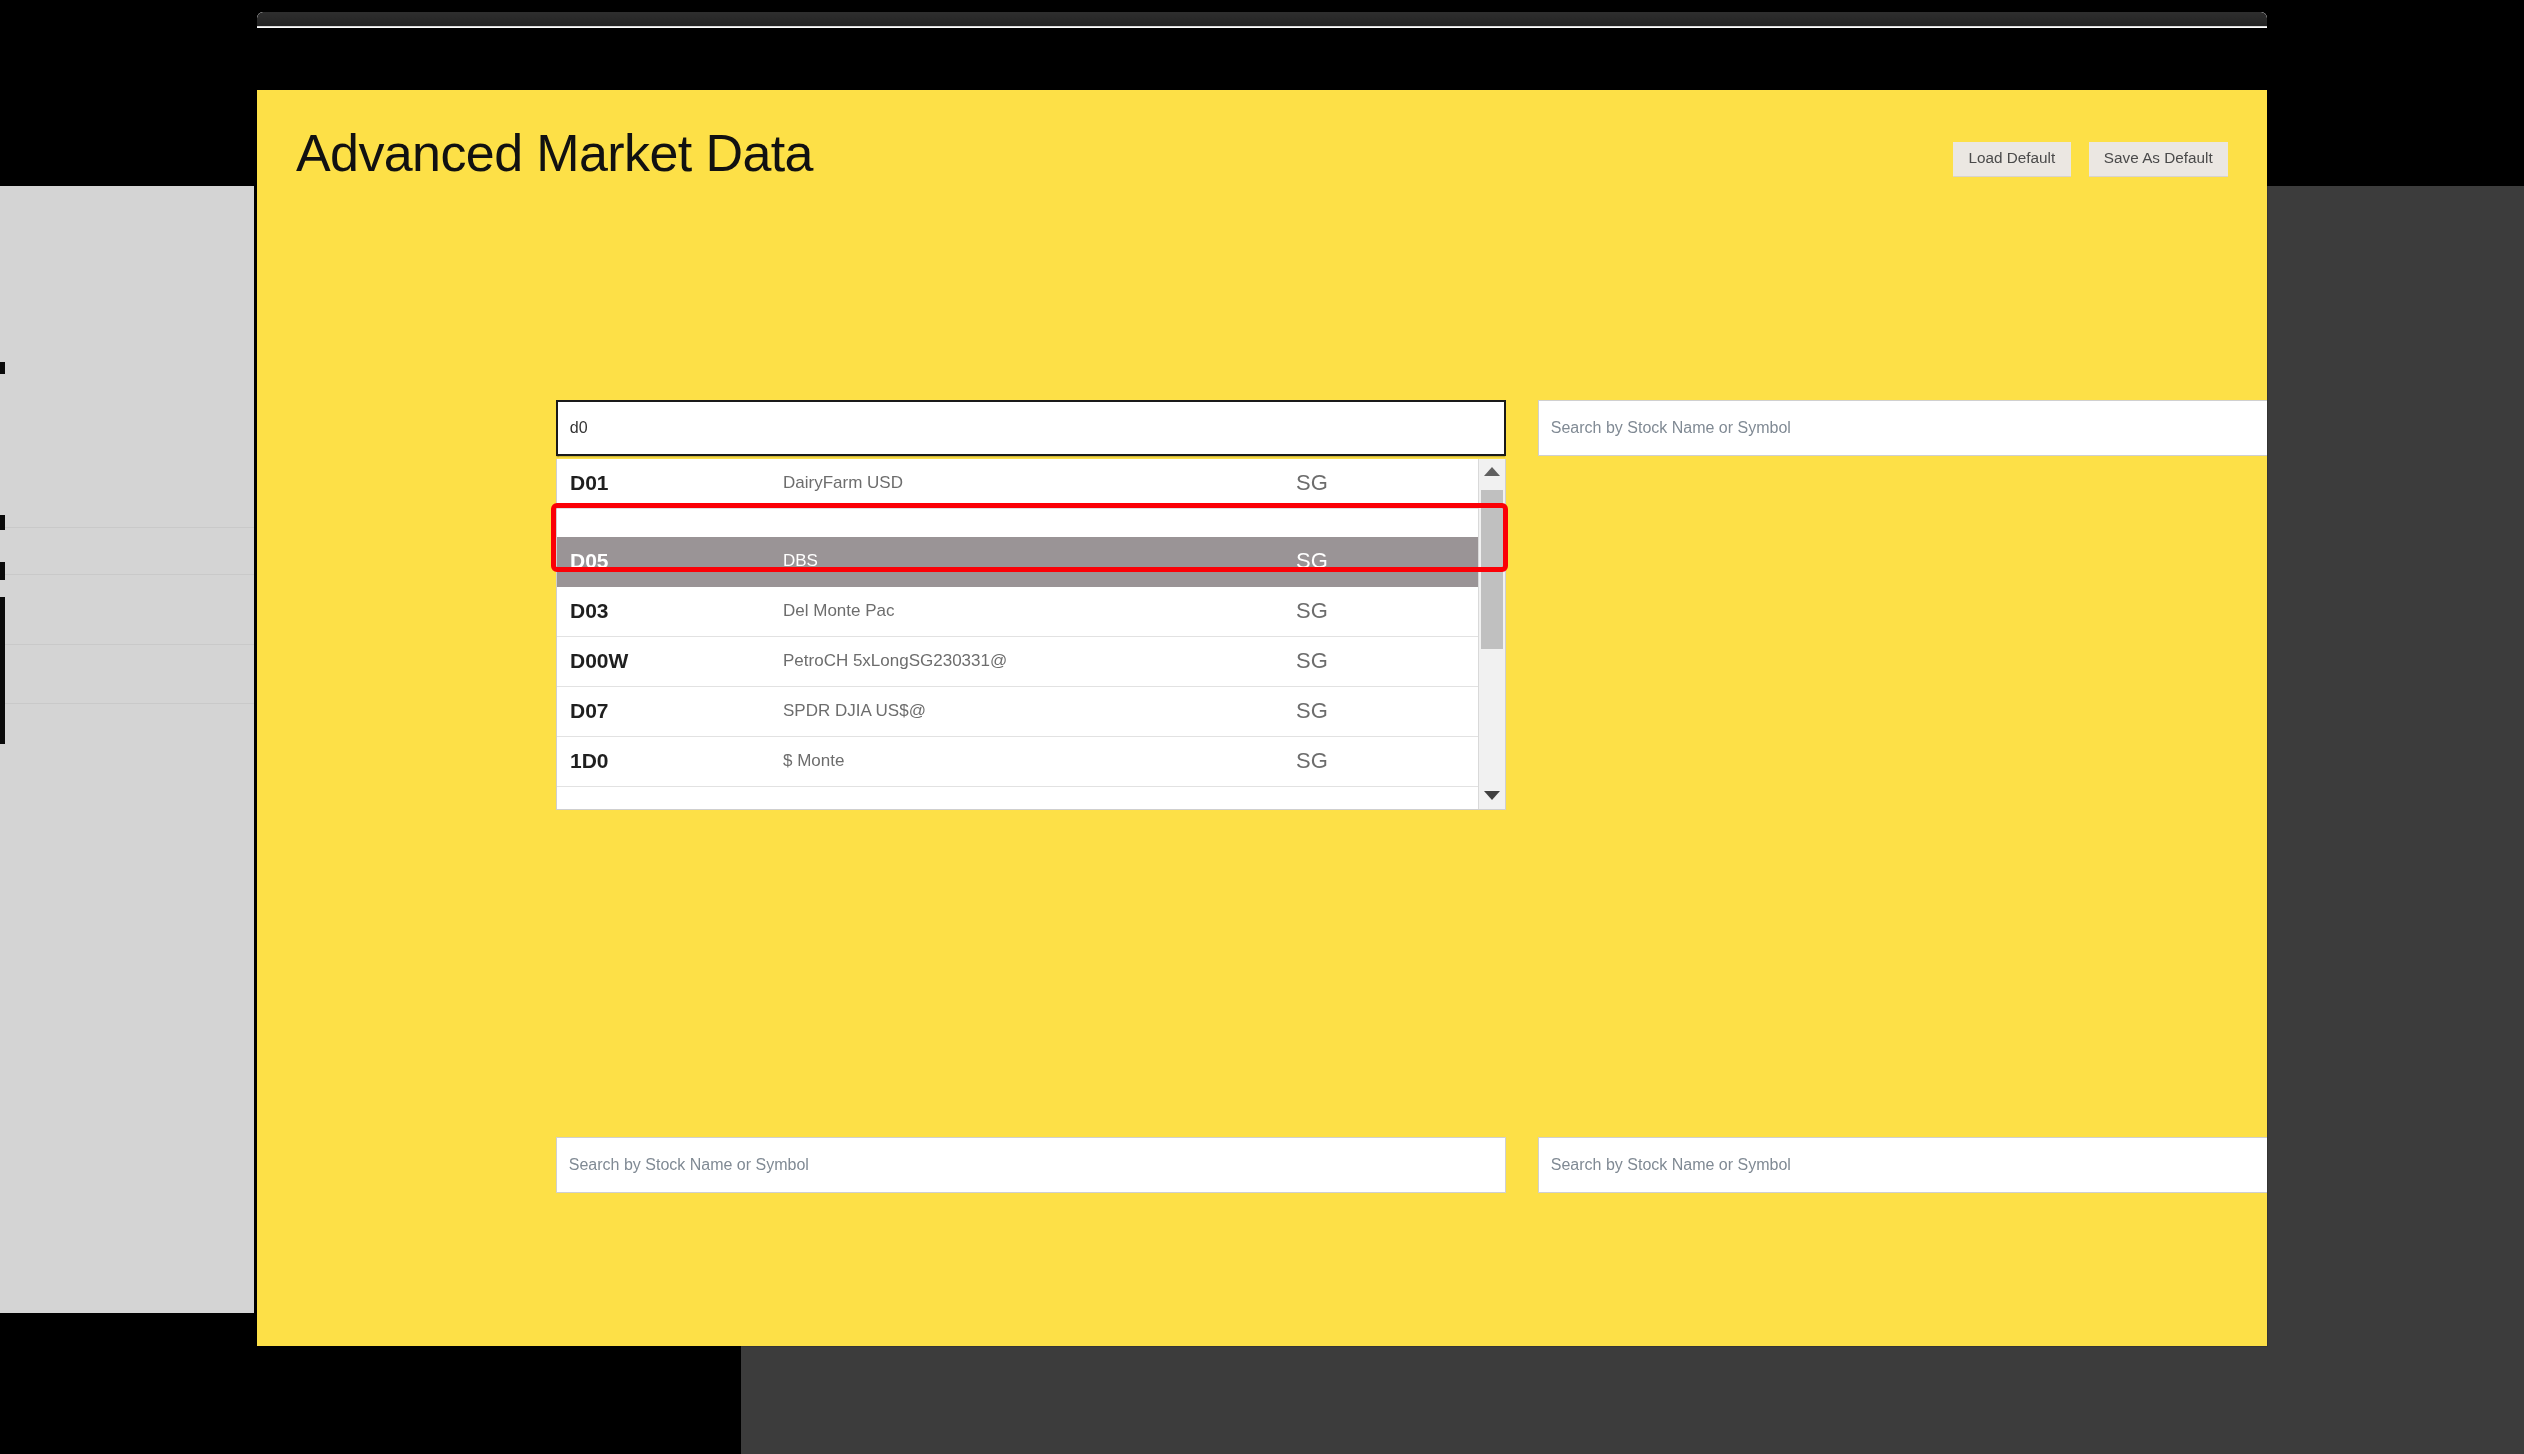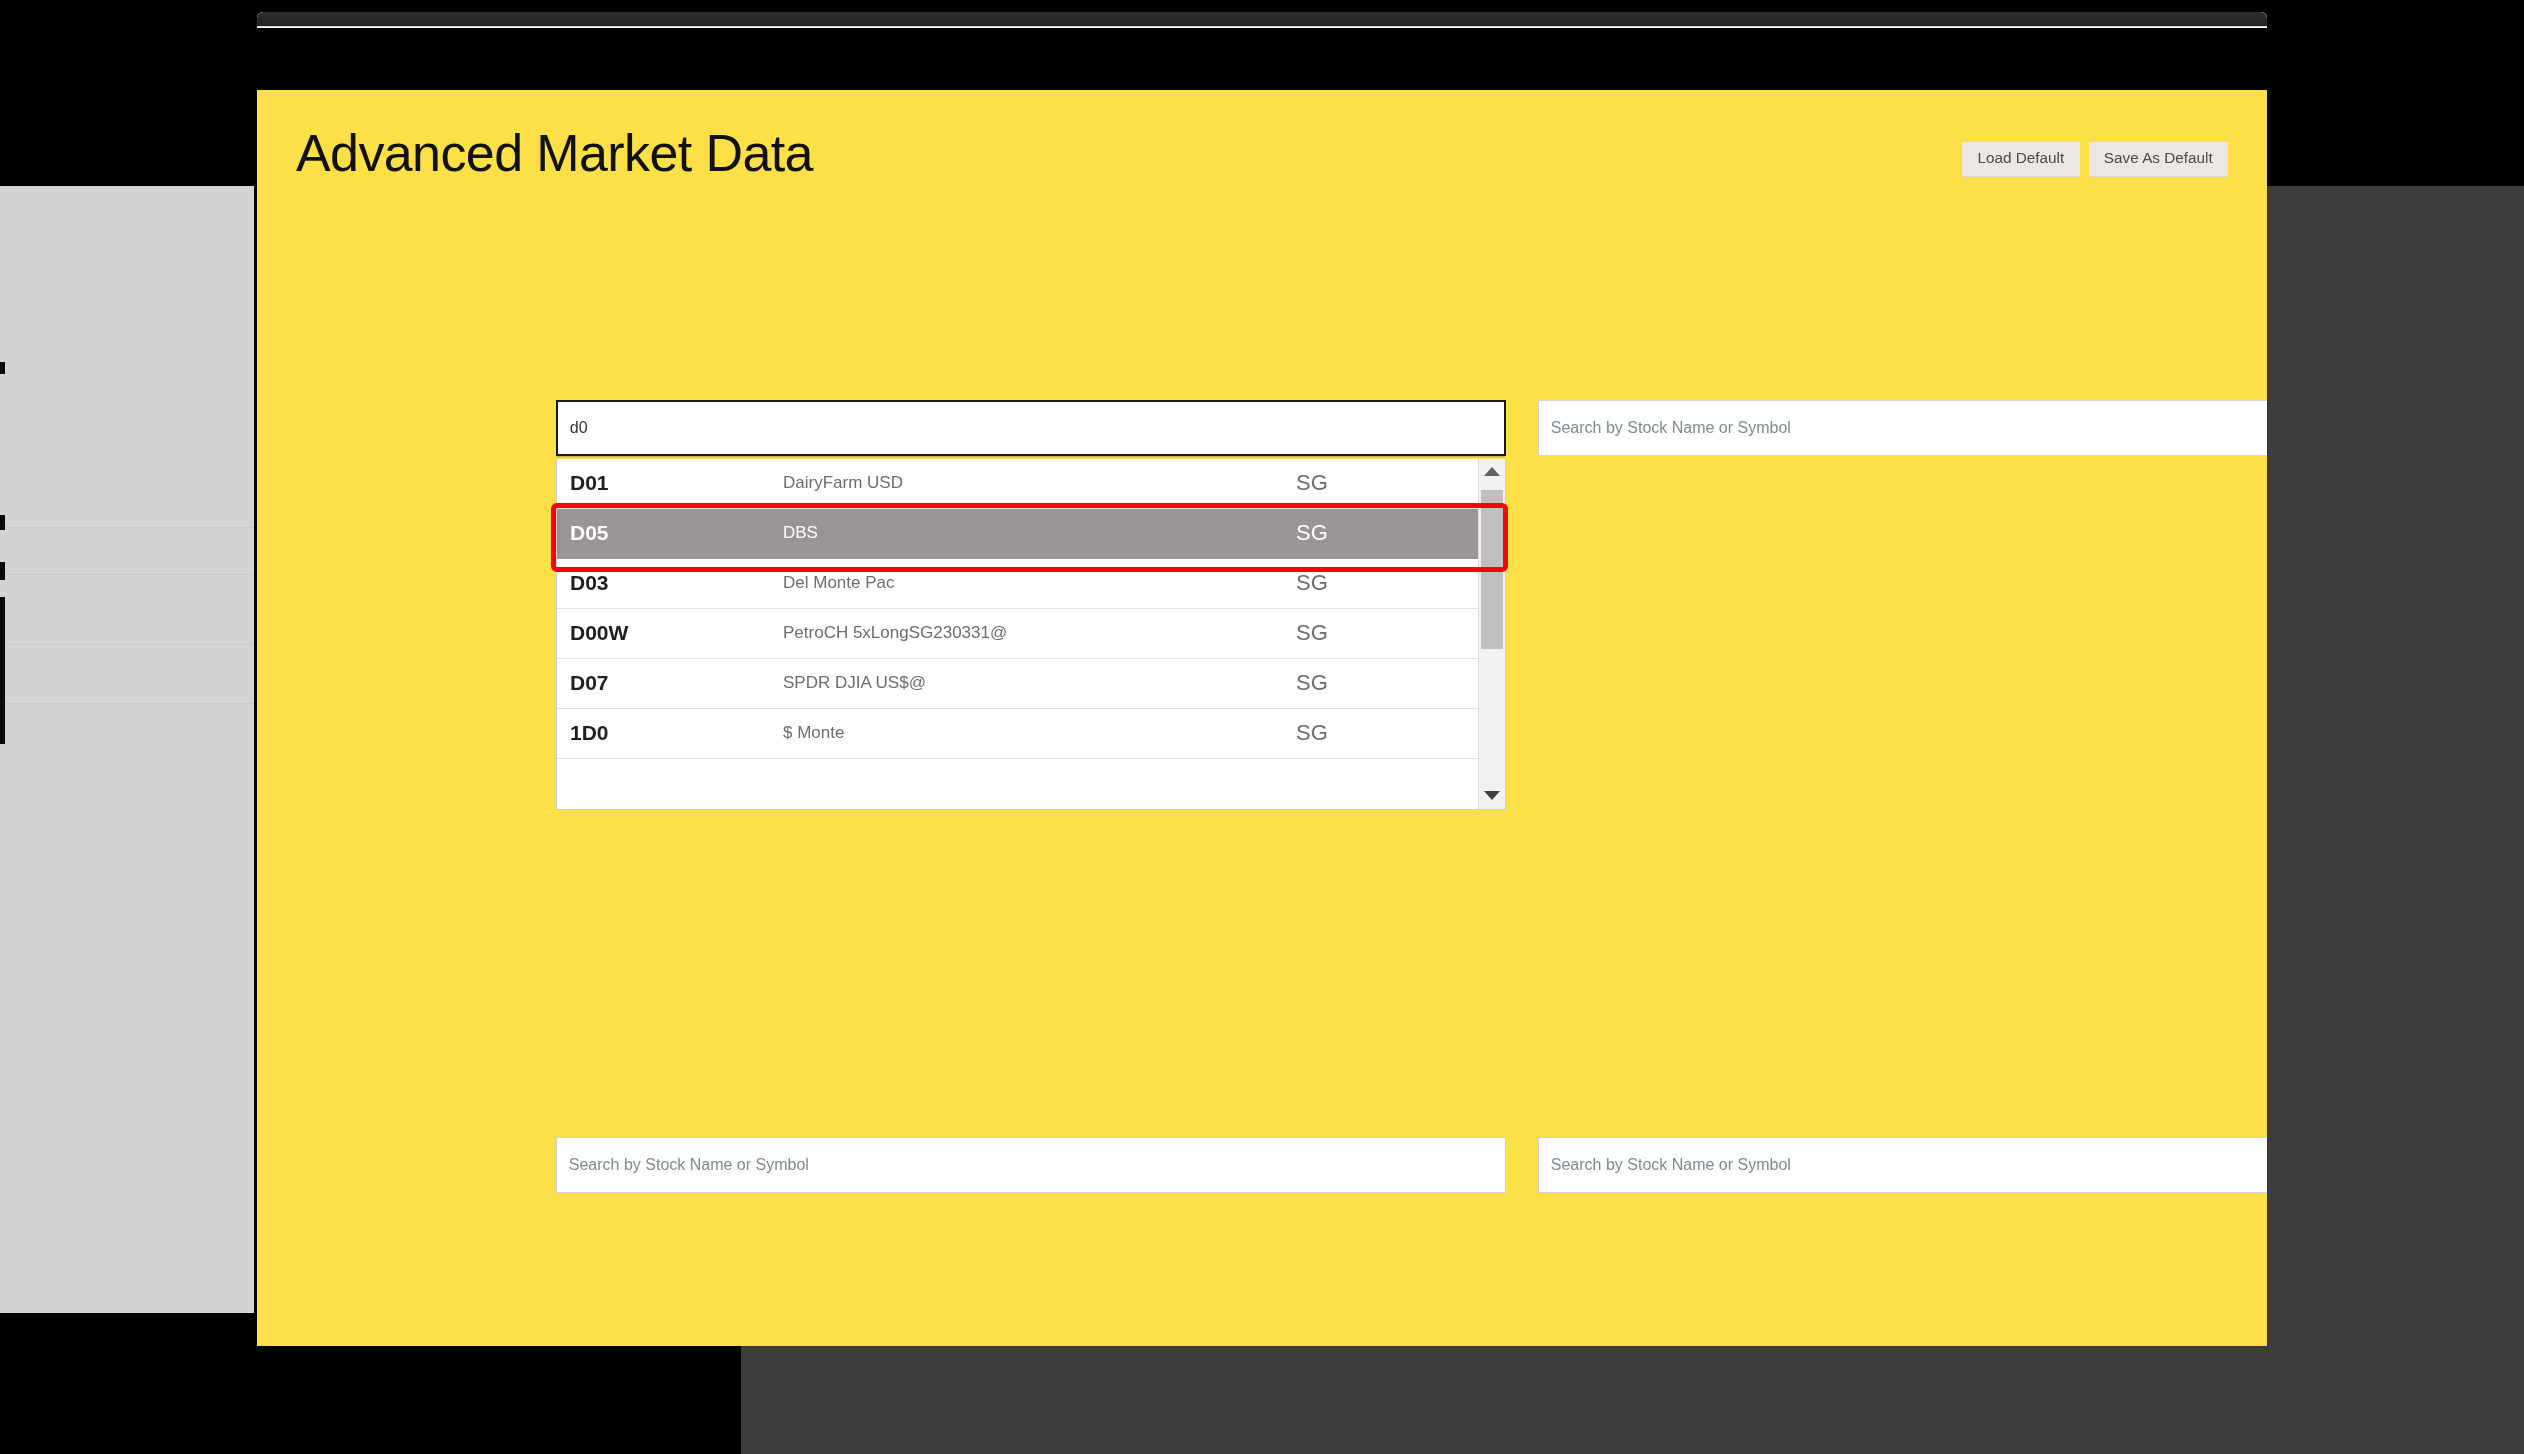--- a/index.html
+++ b/index.html
@@ -106,21 +106,21 @@
     font-weight: 400;
     color: #111111;
     letter-spacing: -0.6px;
     white-space: nowrap;
   }
   #header-actions {
     position: absolute;
     right: 0;
     top: 19px;
     display: flex;
-    gap: 9px;
+    gap: 18px;
   }
   .tmpl-btn {
     background: #ebe7e2;
     border: none;
     border-bottom: 1.8px solid #d8d3cc;
     color: #4a4a4a;
     font-size: 15.3px;
     font-family: "Liberation Sans", sans-serif;
     padding: 7.6px 15.3px 8.2px 15.3px;
     cursor: pointer;
@@ -203,20 +203,21 @@
     align-items: center;
     height: 50px;
     border-bottom: 0.6px solid #e2e2e2;
     background: #ffffff;
     cursor: pointer;
     box-sizing: border-box;
   }
   .ac-row.selected {
     background: #9a9496;
     border-bottom: 0.6px solid #9a9496;
+    margin-top: 28px;
   }
   .ac-sym {
     width: 226px;
     padding-left: 13px;
     box-sizing: border-box;
     font-size: 21px;
     font-weight: bold;
     color: #1f1f1f;
     white-space: nowrap;
   }

